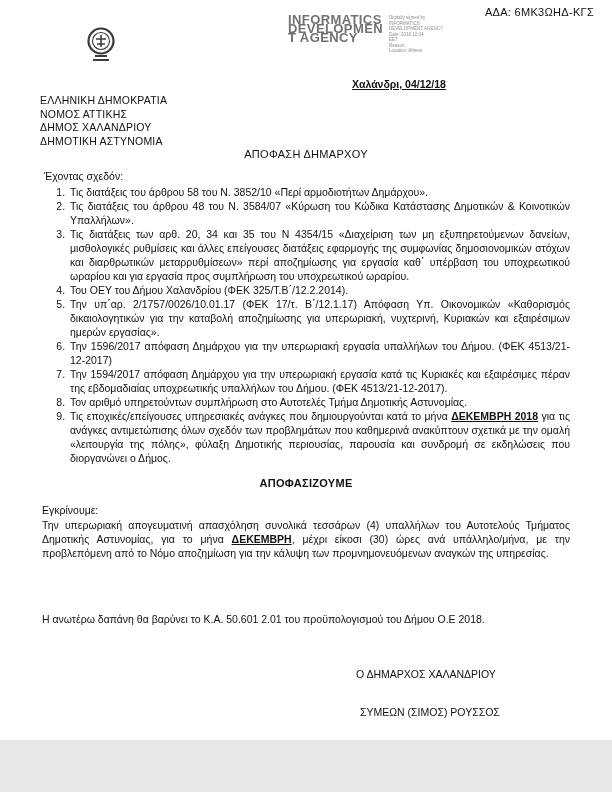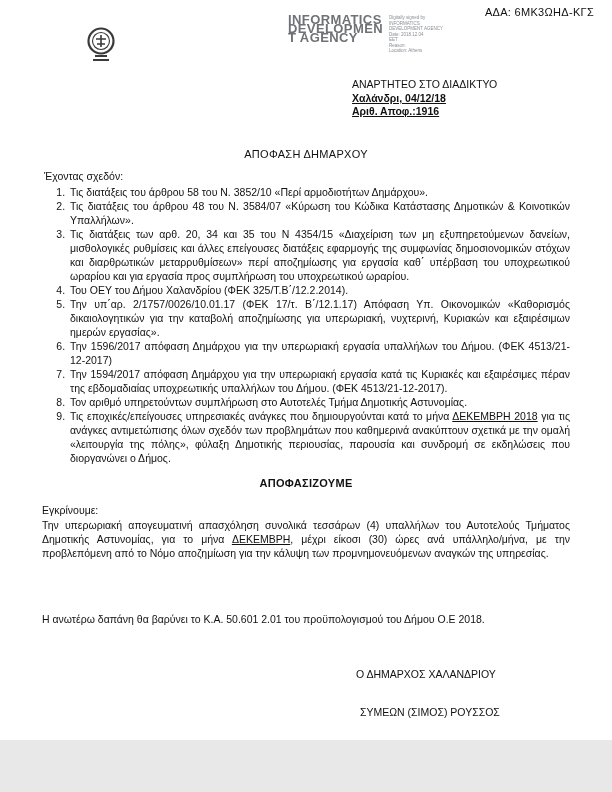--- a/index.html
+++ b/index.html
@@ -50,21 +50,21 @@
   }
   .lead{margin:0 0 2px 2px;}
   ol.considerations{
     margin:0;padding:0 0 0 26px;
   }
   ol.considerations li{
     text-align:justify;
     padding-left:2px;
     margin:0;
   }
-  .bu{font-weight:normal;text-decoration:underline;}
+  .bu{font-weight:bold;text-decoration:underline;}
   .decision{
     text-align:center;font-weight:bold;font-size:11px;
     margin:11px 0 13px 0;letter-spacing:.3px;
   }
   .approve-lead{margin:0 0 1px 0;}
   .approve-para{margin:0;text-align:justify;}
   .budget{margin:52px 0 17px 0;}
   
   .signoff-title{
     position:absolute;top:668px;left:356px;
@@ -98,25 +98,29 @@
   <div class="emblem">
     <svg width="30" height="40" viewBox="0 0 30 40" aria-hidden="true">
       <circle cx="15" cy="15" r="12.5" fill="none" stroke="#3a3a3a" stroke-width="2.2"></circle>
       <circle cx="15" cy="15" r="8.5" fill="none" stroke="#3a3a3a" stroke-width="1.1"></circle>
       <path d="M15 9 L15 21 M10 13 L20 13 M11 18 L19 18" stroke="#3a3a3a" stroke-width="1.6" fill="none"></path>
       <rect x="9" y="29" width="12" height="2" fill="#3a3a3a"></rect>
       <rect x="7" y="33" width="16" height="2" fill="#3a3a3a"></rect>
     </svg>
   </div>
 
+  <div class="authority">
+    <div>ΕΛΛΗΝΙΚΗ ΔΗΜΟΚΡΑΤΙΑ</div>
+    <div>ΝΟΜΟΣ ΑΤΤΙΚΗΣ</div>
+    <div>ΔΗΜΟΣ ΧΑΛΑΝΔΡΙΟΥ</div>
+    <div>ΔΗΜΟΤΙΚΗ ΑΣΤΥΝΟΜΙΑ</div>
+  </div>
 
   <div class="docmeta">
-    <div>ΑΝΑΡΤΗΤΕΟ ΣΤΟ ΔΙΑΔΙΚΤΥΟ</div>
     <div class="b">Χαλάνδρι, 04/12/18</div>
-    <div class="b">Αριθ. Αποφ.:1916</div>
   </div>
 
   <div class="content">
     <div class="title">ΑΠΟΦΑΣΗ ΔΗΜΑΡΧΟΥ</div>
 
     <div class="lead">Έχοντας σχεδόν:</div>
 
     <ol class="considerations">
       <li><span>Τις διατάξεις του άρθρου 58 του Ν. 3852/10 «Περί αρμοδιοτήτων Δημάρχου».</span></li>
       <li><span>Τις διατάξεις του άρθρου 48 του Ν. 3584/07 «Κύρωση του Κώδικα Κατάστασης Δημοτικών &amp; Κοινοτικών Υπαλλήλων».</span></li>

